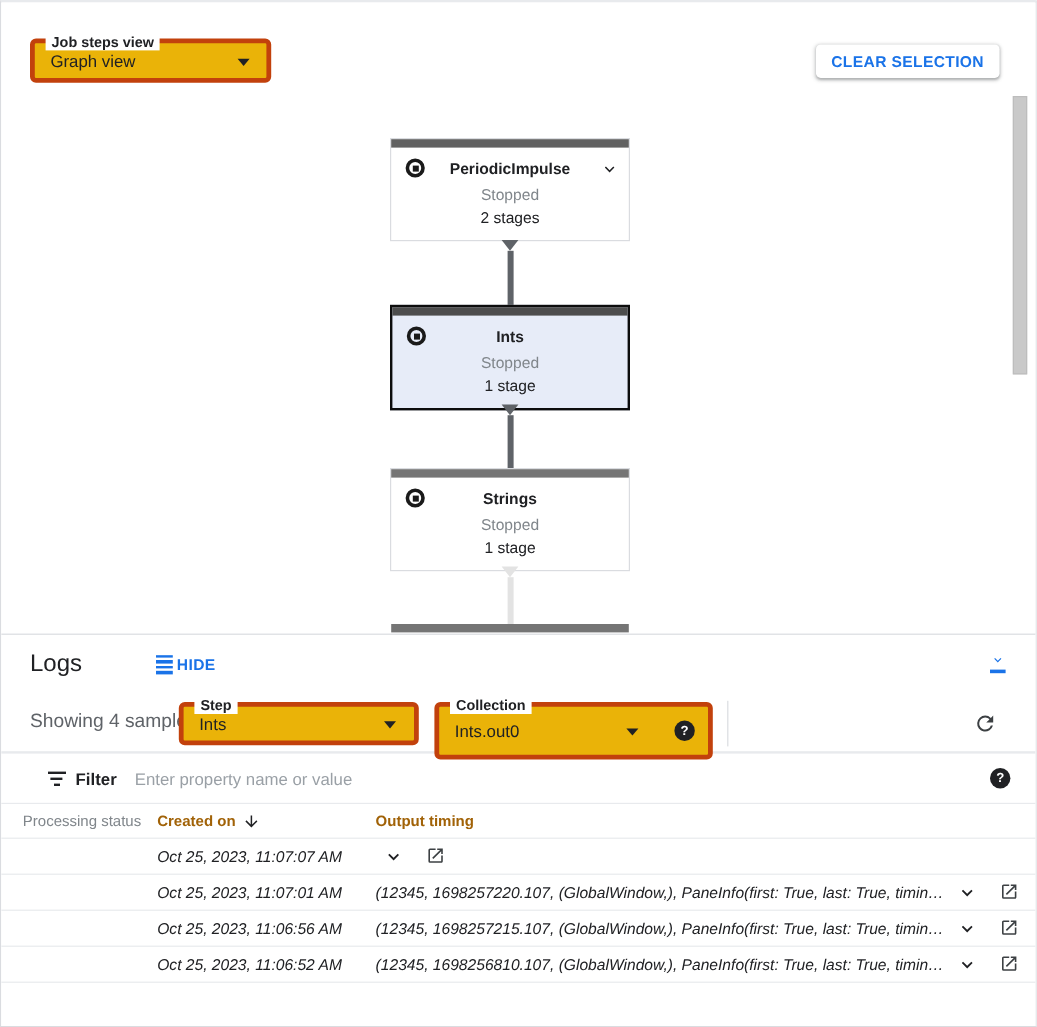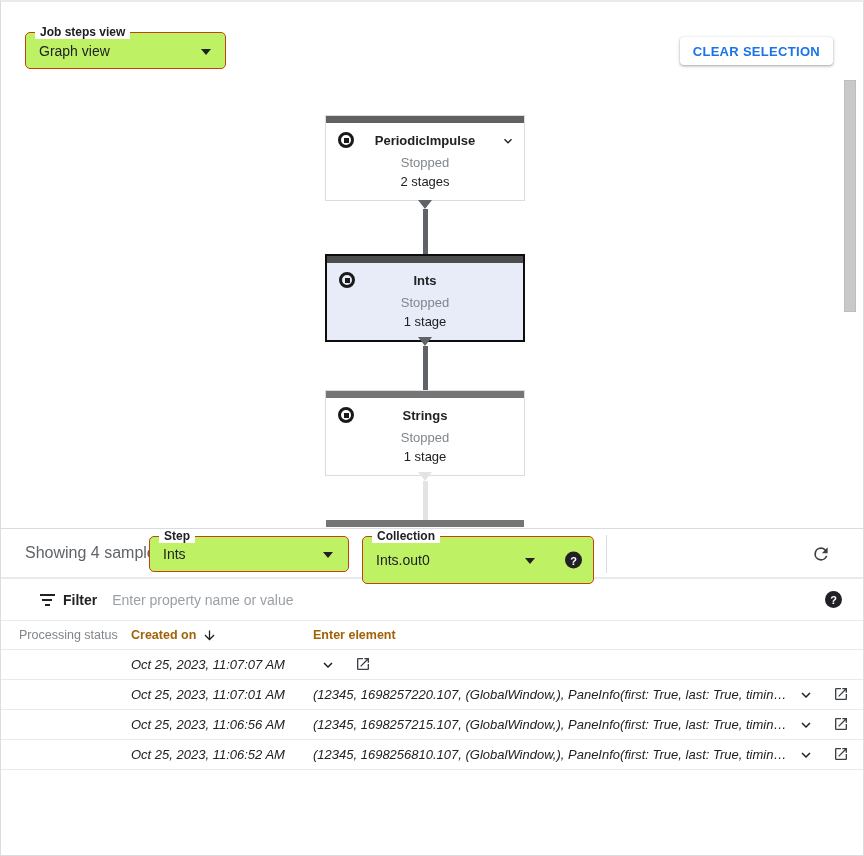--- a/index.html
+++ b/index.html
@@ -3,21 +3,21 @@
 <meta charset="utf-8">
 <style>
   * { margin:0; padding:0; box-sizing:border-box; }
   html,body { width:864px; height:856px; }
   body { font-family:"Liberation Sans", sans-serif; background:#fff; position:relative; color:#202124; }
   .page { position:absolute; inset:0; border:1px solid #dadce0; border-top:2px solid #e8eaed; background:#fff; overflow:hidden; }
 
   
   .graph-area { position:absolute; top:0; left:0; right:0; height:526px; background:#fff; }
 
-  .mat-field { position:absolute; border:1px solid #c2410c; border-radius:5px; background:#bef264; }
+  .mat-field { position:absolute; border:4px solid #c2410c; border-radius:5px; background:#eab308; }
   .mat-field .flabel { position:absolute; top:-8px; left:9px; background:#fff; padding:0 5px; font-size:12px; font-weight:700; color:#202124; white-space:nowrap; }
   .mat-field .fvalue { position:absolute; left:13px; top:50%; transform:translateY(-50%); font-size:14px; color:#202124; white-space:nowrap; }
   .caret { position:absolute; top:50%; margin-top:-2px; width:0; height:0; border-left:5px solid transparent; border-right:5px solid transparent; border-top:6px solid #202124; }
 
   .view-select { left:24px; top:30px; width:201px; height:37px; cursor:pointer; }
   .view-select .caret { right:14px; }
 
   .clear-btn { position:absolute; top:35px; right:30px; height:28px; padding:0 13px; background:#fff; border:none; border-radius:4px; color:#1a73e8; font-family:"Liberation Sans",sans-serif; font-size:13px; font-weight:700; letter-spacing:.3px; box-shadow:0 1px 2px rgba(60,64,67,.3), 0 1px 3px 1px rgba(60,64,67,.15); cursor:pointer; }
 
   .node { position:absolute; left:324px; width:200px; background:#fff; border:1px solid #dadce0; text-align:center; cursor:pointer; }
@@ -158,20 +158,38 @@
     </div>
 
     <div class="node4-bar"></div>
 
     <div class="vscrollbar"></div>
     <div class="hscrollbar"></div>
   </div>
 
   <div class="logs-panel">
 
+    <div class="logs-header">
+      <span class="logs-title">Logs</span>
+      <span class="hide-btn">
+        <span class="reorder-icon">
+            <i></i>
+            <i></i>
+            <i></i>
+            <i></i>
+          </span>
+        <span>HIDE</span>
+      </span>
+      <span class="collapse-btn">
+        <svg viewBox="0 0 24 24" width="17" height="12" fill="#1a73e8">
+            <path d="M7.41 6.59 12 11.17l4.59-4.58L18 8l-6 6-6-6z"></path>
+          </svg>
+        <span class="bar"></span>
+      </span>
+    </div>
 
 
     <div class="controls-row">
       <span class="samples-summary">Showing 4 samples</span>
 
       <div class="mat-field step-select">
         <span class="flabel">Step</span>
         <span class="fvalue">Ints</span>
         <span class="caret"></span>
       </div>
@@ -207,21 +225,21 @@
       <div class="thead">
         <div class="col-status">Processing status</div>
         <div class="col-created">
           <span>Created on</span>
           <span>
             <svg viewBox="0 0 24 24" width="15" height="15" fill="#202124">
                 <path d="M20 12l-1.41-1.41L13 16.17V4h-2v12.17l-5.58-5.59L4 12l8 8 8-8z"></path>
               </svg>
           </span>
         </div>
-        <div class="col-output">Enter element</div>
+        <div class="col-output">Output timing</div>
         <div class="row-icons"></div>
       </div>
 
       <div class="trow">
         <div class="col-status"><span class="status-dot"></span></div>
         <div class="col-created">Oct 25, 2023, 11:07:07 AM</div>
         <div class="row-icons">
           <span class="icon-btn">
               <svg viewBox="0 0 24 24" width="18" height="18" fill="#202124">
                 <path d="M7.41 8.59 12 13.17l4.59-4.58L18 10l-6 6-6-6z"></path>

